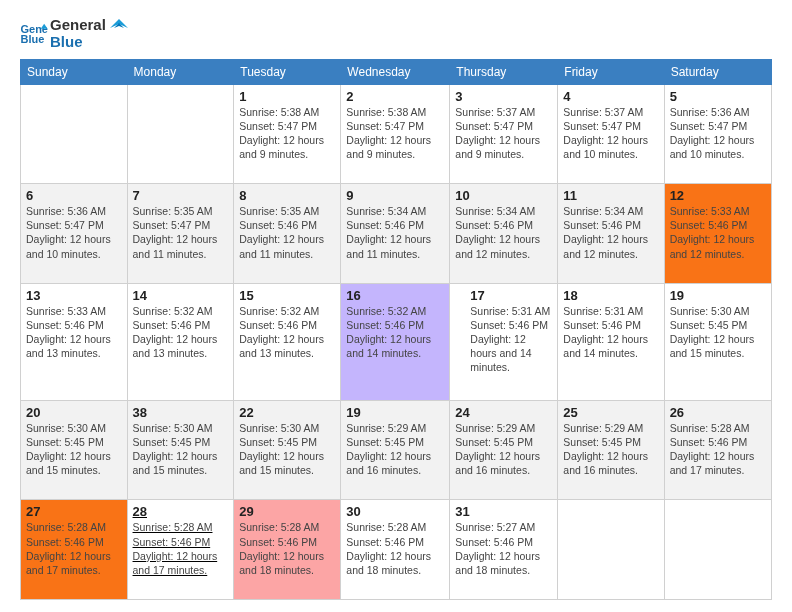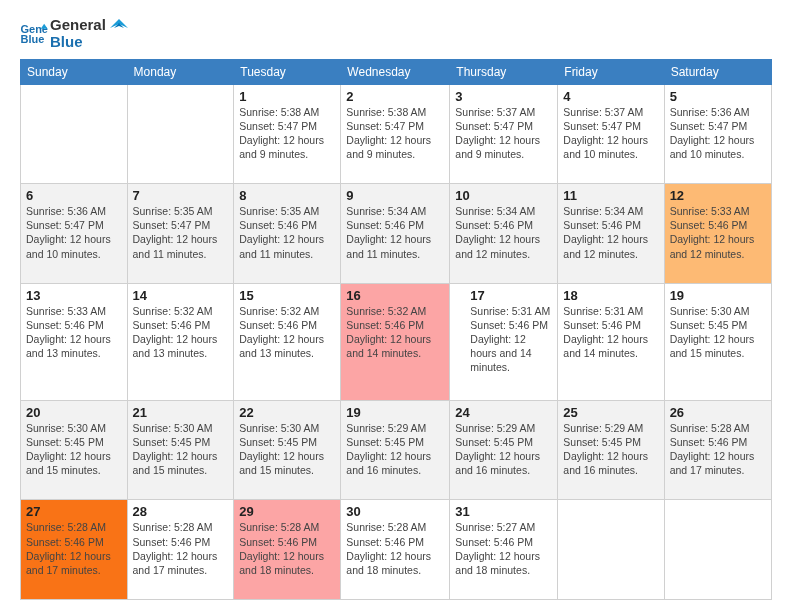--- a/index.html
+++ b/index.html
@@ -195,21 +195,21 @@
             <div class="day-info" style="white-space: pre-line;">Sunrise: 5:34 AM
 Sunset: 5:46 PM
 Daylight: 12 hours and 12 minutes.</div>
           </td>
           <td style="background: rgb(242, 242, 242);">
             <span class="day-num">11</span>
             <div class="day-info" style="white-space: pre-line;">Sunrise: 5:34 AM
 Sunset: 5:46 PM
 Daylight: 12 hours and 12 minutes.</div>
           </td>
-          <td style="background: #fdba74;">
+          <td style="background: #f97316;">
             <span class="day-num">12</span>
             <div class="day-info" style="white-space: pre-line;">Sunrise: 5:33 AM
 Sunset: 5:46 PM
 Daylight: 12 hours and 12 minutes.</div>
           </td>
         </tr>
         <tr>
           <td style="background: rgb(255, 255, 255);">
             <span class="day-num">13</span>
             <div class="day-info" style="white-space: pre-line;">Sunrise: 5:33 AM
@@ -221,21 +221,21 @@
             <div class="day-info" style="white-space: pre-line;">Sunrise: 5:32 AM
 Sunset: 5:46 PM
 Daylight: 12 hours and 13 minutes.</div>
           </td>
           <td style="background: rgb(255, 255, 255);">
             <span class="day-num">15</span>
             <div class="day-info" style="white-space: pre-line;">Sunrise: 5:32 AM
 Sunset: 5:46 PM
 Daylight: 12 hours and 13 minutes.</div>
           </td>
-          <td style="background: #fca5a5;">
+          <td style="background: #c4b5fd;">
             <span class="day-num">16</span>
             <div class="day-info" style="white-space: pre-line;">Sunrise: 5:32 AM
 Sunset: 5:46 PM
 Daylight: 12 hours and 14 minutes.</div>
           </td>
           <td style="background: rgb(255, 255, 255); padding-left: 20px;">
             <span class="day-num">17</span>
             <div class="day-info" style="white-space: pre-line;">Sunrise: 5:31 AM
 Sunset: 5:46 PM
 Daylight: 12 hours and 14 minutes.</div>
@@ -254,21 +254,21 @@
           </td>
         </tr>
         <tr>
           <td style="background: rgb(242, 242, 242);">
             <span class="day-num">20</span>
             <div class="day-info" style="white-space: pre-line;">Sunrise: 5:30 AM
 Sunset: 5:45 PM
 Daylight: 12 hours and 15 minutes.</div>
           </td>
           <td style="background: rgb(242, 242, 242);">
-            <span class="day-num">21</span>
+            <span class="day-num">38</span>
             <div class="day-info" style="white-space: pre-line;">Sunrise: 5:30 AM
 Sunset: 5:45 PM
 Daylight: 12 hours and 15 minutes.</div>
           </td>
           <td style="background: rgb(242, 242, 242);">
             <span class="day-num">22</span>
             <div class="day-info" style="white-space: pre-line;">Sunrise: 5:30 AM
 Sunset: 5:45 PM
 Daylight: 12 hours and 15 minutes.</div>
           </td>
@@ -297,21 +297,21 @@
 Daylight: 12 hours and 17 minutes.</div>
           </td>
         </tr>
         <tr>
           <td style="background: #f97316;">
             <span class="day-num">27</span>
             <div class="day-info" style="white-space: pre-line;">Sunrise: 5:28 AM
 Sunset: 5:46 PM
 Daylight: 12 hours and 17 minutes.</div>
           </td>
-          <td style="background: rgb(255, 255, 255);">
+          <td style="background: rgb(255, 255, 255); text-decoration: underline;">
             <span class="day-num">28</span>
             <div class="day-info" style="white-space: pre-line;">Sunrise: 5:28 AM
 Sunset: 5:46 PM
 Daylight: 12 hours and 17 minutes.</div>
           </td>
           <td style="background: #fca5a5;">
             <span class="day-num">29</span>
             <div class="day-info" style="white-space: pre-line;">Sunrise: 5:28 AM
 Sunset: 5:46 PM
 Daylight: 12 hours and 18 minutes.</div>

